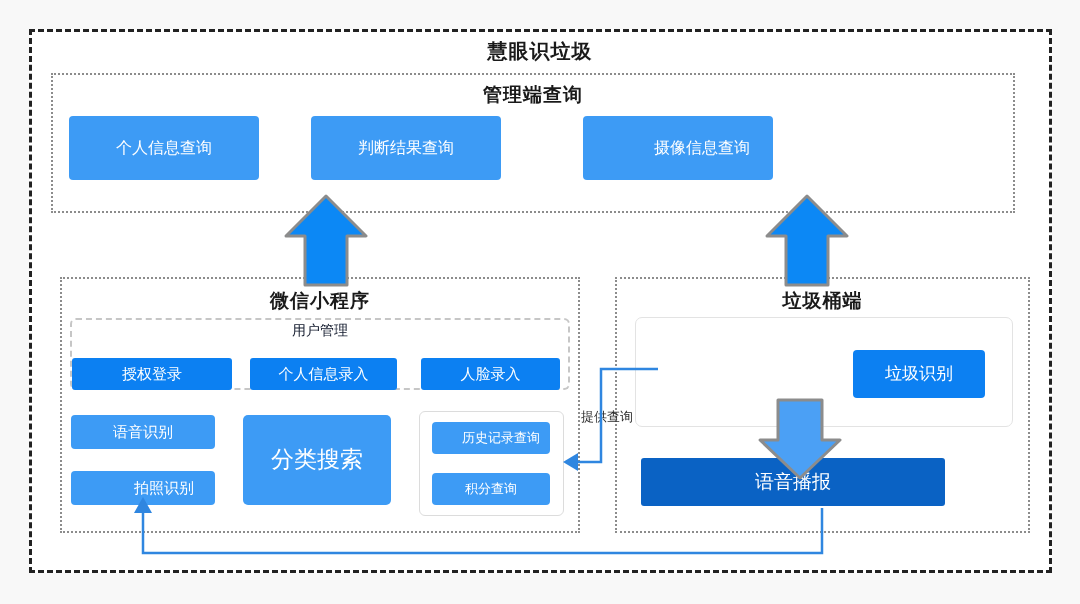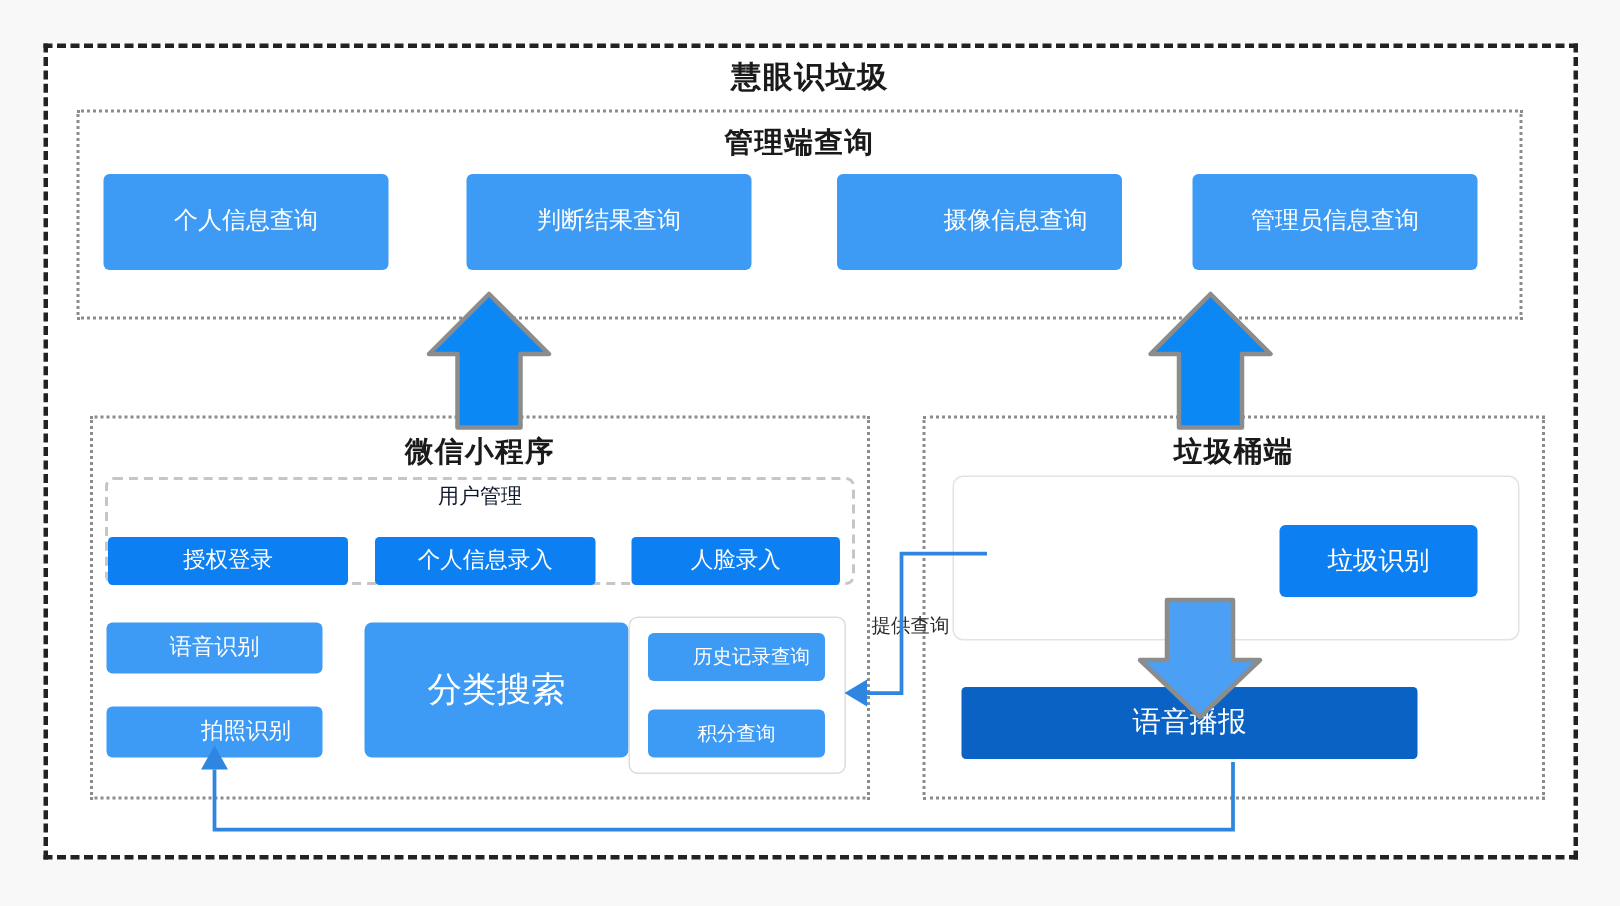--- a/index.html
+++ b/index.html
@@ -39,21 +39,21 @@
     line-height:1.1;
   }
   .btn-light{background:#3d9bf5;}
   .btn-vivid{background:#0c80f2;}
   .btn-dark{background:#0a62c4;}
 
   
   .admin-btn{width:190px;height:64px;top:116px;font-size:16px;}
   .ab1{left:69px;}
   .ab2{left:311px;}
-  .ab3{left:558px;padding-left:48px;}
+  .ab3{left:583px;padding-left:48px;}
   .ab4{left:795px;}
 
   
   .user-card{
     position:absolute;left:70px;top:318px;width:500px;height:72px;
     border:2px dashed #c6c6c6;border-radius:6px;box-sizing:border-box;background:transparent;
   }
   .user-card-label{
     position:absolute;left:70px;top:322px;width:500px;text-align:center;
     font-size:14px;color:#0f172a;
@@ -62,21 +62,21 @@
   .um1{left:72px;width:160px;}
   .um2{left:250px;width:147px;}
   .um3{left:421px;width:139px;}
 
   
   .ls-btn{left:71px;width:144px;height:34px;font-size:15px;border-radius:4px;}
   .ls1{top:415px;}
   .ls2{top:471px;padding-left:42px;}
 
   
-  .search-btn{left:243px;top:415px;width:176px;height:90px;font-size:23px;border-radius:5px;}
+  .search-btn{left:243px;top:415px;width:148px;height:90px;font-size:23px;border-radius:5px;}
 
   
   .hist-card{
     position:absolute;left:419px;top:411px;width:145px;height:105px;
     border:1px solid #dcdcdc;border-radius:6px;background:#fff;box-sizing:border-box;
   }
   .hist-btn{left:432px;width:118px;height:32px;font-size:13px;border-radius:4px;}
   .hb1{top:422px;padding-left:20px;}
   .hb2{top:473px;}
 
@@ -106,21 +106,20 @@
   <div class="outer-frame"></div>
 
   <div class="section-title master-title">慧眼识垃圾</div>
 
   <div class="dotted-frame admin-frame"></div>
   <div class="section-title admin-title">管理端查询</div>
 
   <div class="btn btn-light admin-btn ab1">个人信息查询</div>
   <div class="btn btn-light admin-btn ab2">判断结果查询</div>
   <div class="btn btn-light admin-btn ab3">摄像信息查询</div>
-  <div class="btn btn-light admin-btn ab4">管理员信息查询</div>
 
   <div class="dotted-frame wechat-frame"></div>
   <div class="section-title wechat-title">微信小程序</div>
 
   <div class="user-card"></div>
   <div class="user-card-label">用户管理</div>
 
   <div class="btn btn-vivid um-btn um1">授权登录</div>
   <div class="btn btn-vivid um-btn um2">个人信息录入</div>
   <div class="btn btn-vivid um-btn um3">人脸录入</div>

